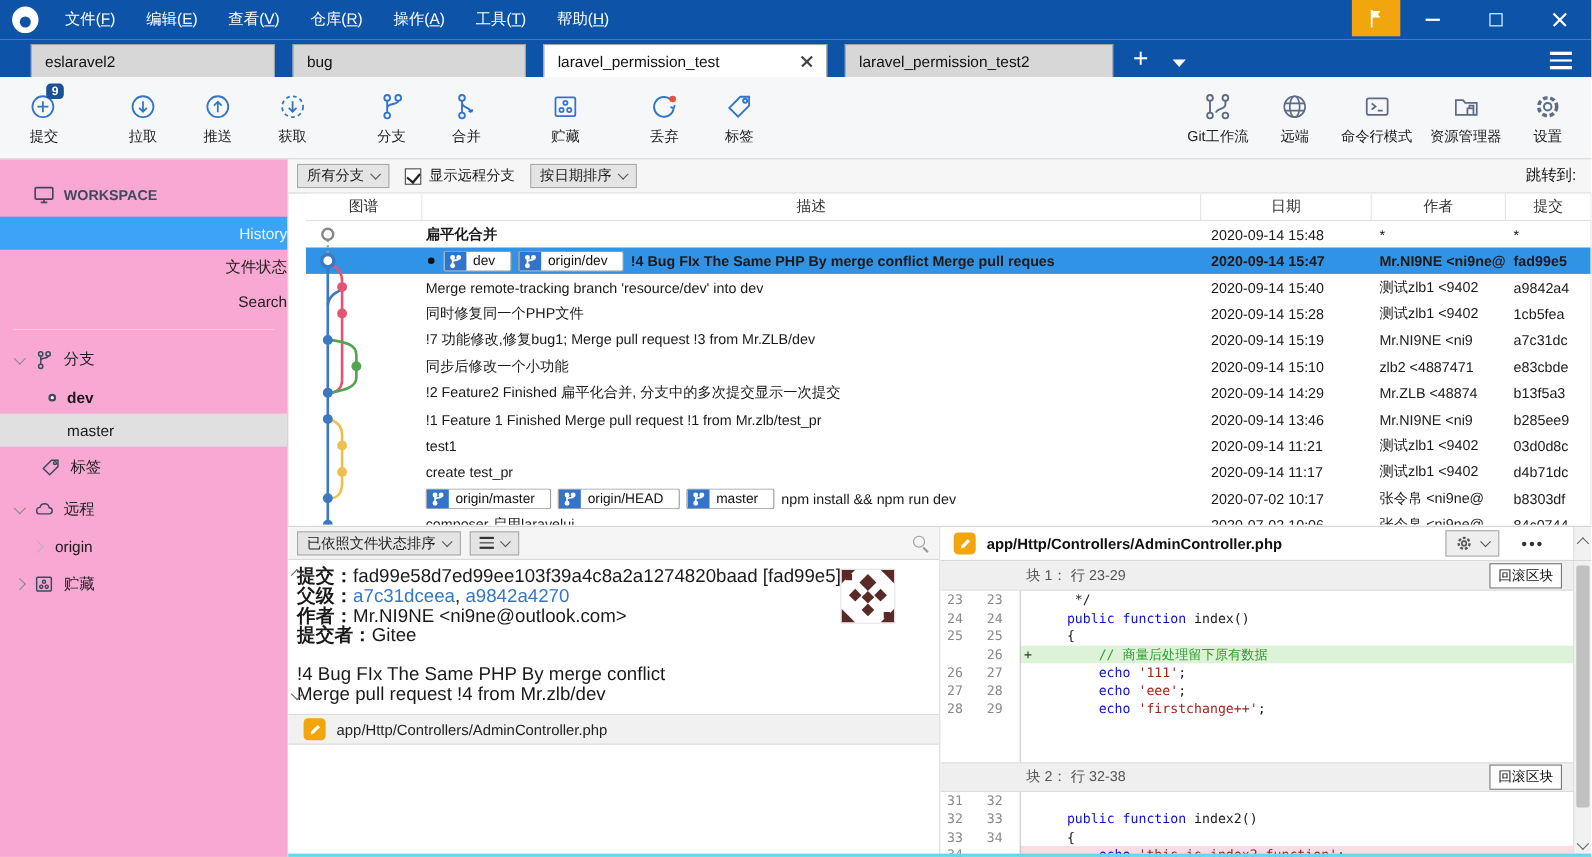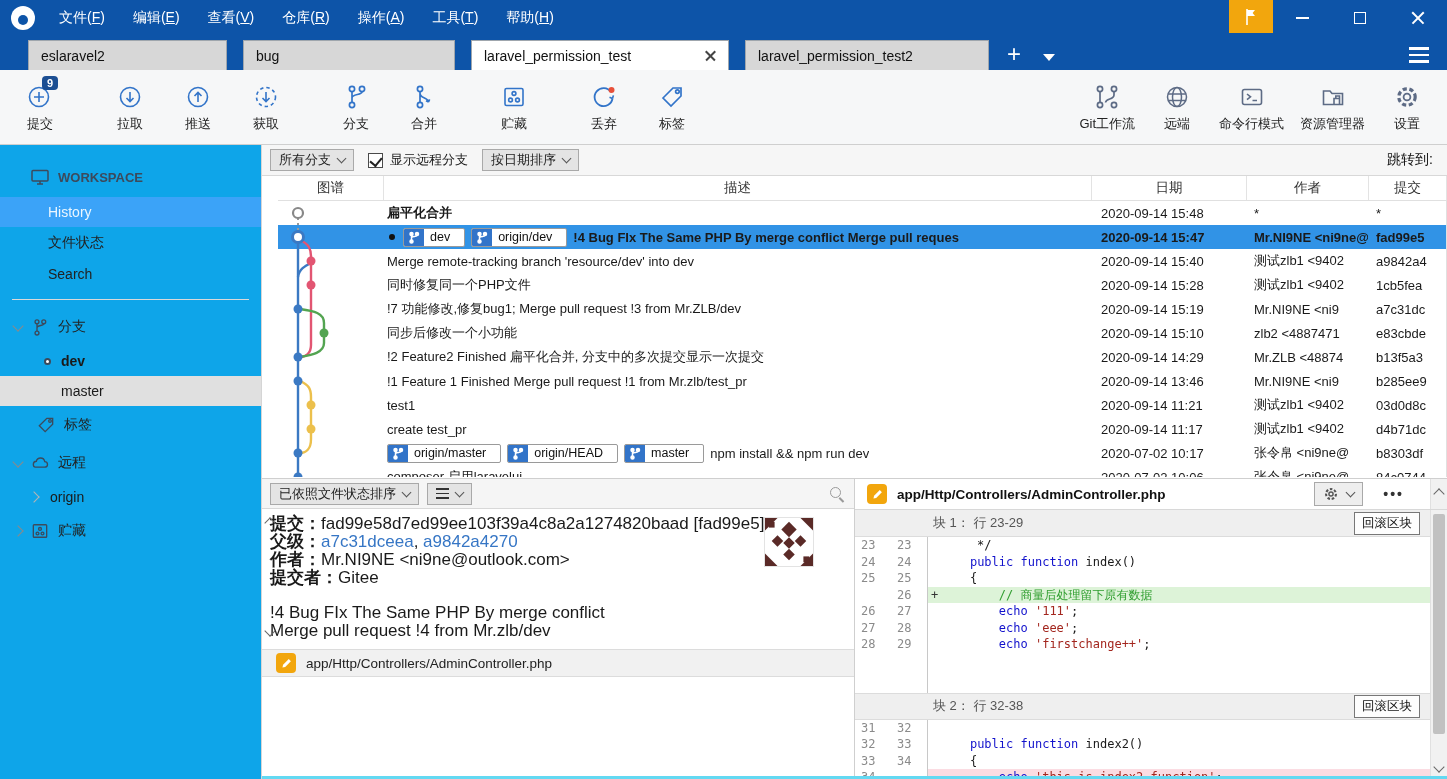--- a/index.html
+++ b/index.html
@@ -42,21 +42,21 @@
   .tool-btn { display:flex; flex-direction:column; align-items:center; gap:3px; min-width:52px; position:relative; }
   .tool-icon { width:30px; height:30px; color:var(--c-accent); display:flex; align-items:center; justify-content:center; position:relative; }
   .tool-group-right .tool-icon { color:#5d6b85; }
   .tool-label { font-size:13px; color:#222; white-space:nowrap; }
   .tool-badge { position:absolute; top:-6px; left:28px; background:#1c4f93; color:#fff; font-size:11px; font-weight:bold; padding:1px 5px; border-radius:4px; }
   .tool-group-left { display:flex; margin-left:14px; gap:16px; align-items:center; }
   .tool-group-right { display:flex; margin-left:auto; margin-right:14px; gap:16px; align-items:center; }
 
   
   .content { position:absolute; left:0; top:145px; width:100%; height:634px; display:flex; }
-  .sidebar { width:262px; height:100%; background:#0ea5e9; border-right:1px solid #d5d5d5; flex:none; overflow:hidden; }
+  .sidebar { width:262px; height:100%; background:#f9a8d4; border-right:1px solid #d5d5d5; flex:none; overflow:hidden;text-align:right; }
   .main { flex:1; position:relative; }
 
   
   .ws-header { display:flex; align-items:center; gap:8px; padding:22px 0 10px 30px; color:#3c4a5c; font-weight:bold; font-size:13px; }
   .side-icon { width:20px; height:20px; color:#3c4a5c; flex:none; display:flex; align-items:center; justify-content:center; }
   .ws-item { padding:7px 0 7px 48px; font-size:14px; color:#222; }
   .ws-item.selected { background:var(--c-sidesel); color:#eaf6ff; }
   .side-divider { border-top:1px solid #d9d9d9; margin:10px 12px 8px 12px; }
   .side-section { display:flex; align-items:center; gap:8px; padding:9px 0 9px 14px; font-size:14px; color:#222; }
   .chev { width:8px; height:8px; border-right:1.6px solid #8a8a8a; border-bottom:1.6px solid #8a8a8a; flex:none; }
@@ -179,21 +179,21 @@
         </div>
       <div class="win-btn">
           <div class="close-glyph"></div>
         </div>
     </div>
   </div>
 
   <div class="tabbar">
     <div style="width:28px"></div>
     <div id="tabs" style="display:flex; gap:16px; align-items:flex-end;">
-        <div class="tab" style="width: 199px;">
+        <div class="tab" style="width: 222px;">
           <span class="tab-label">eslaravel2</span>
         </div>
         <div class="tab" style="width: 212px; justify-content: center;">
           <span class="tab-label">bug</span>
         </div>
         <div class="tab active" style="width: 258px;">
           <span class="tab-label">laravel_permission_test</span>
           <span class="close-x"></span>
         </div>
         <div class="tab" style="width: 244px;">

